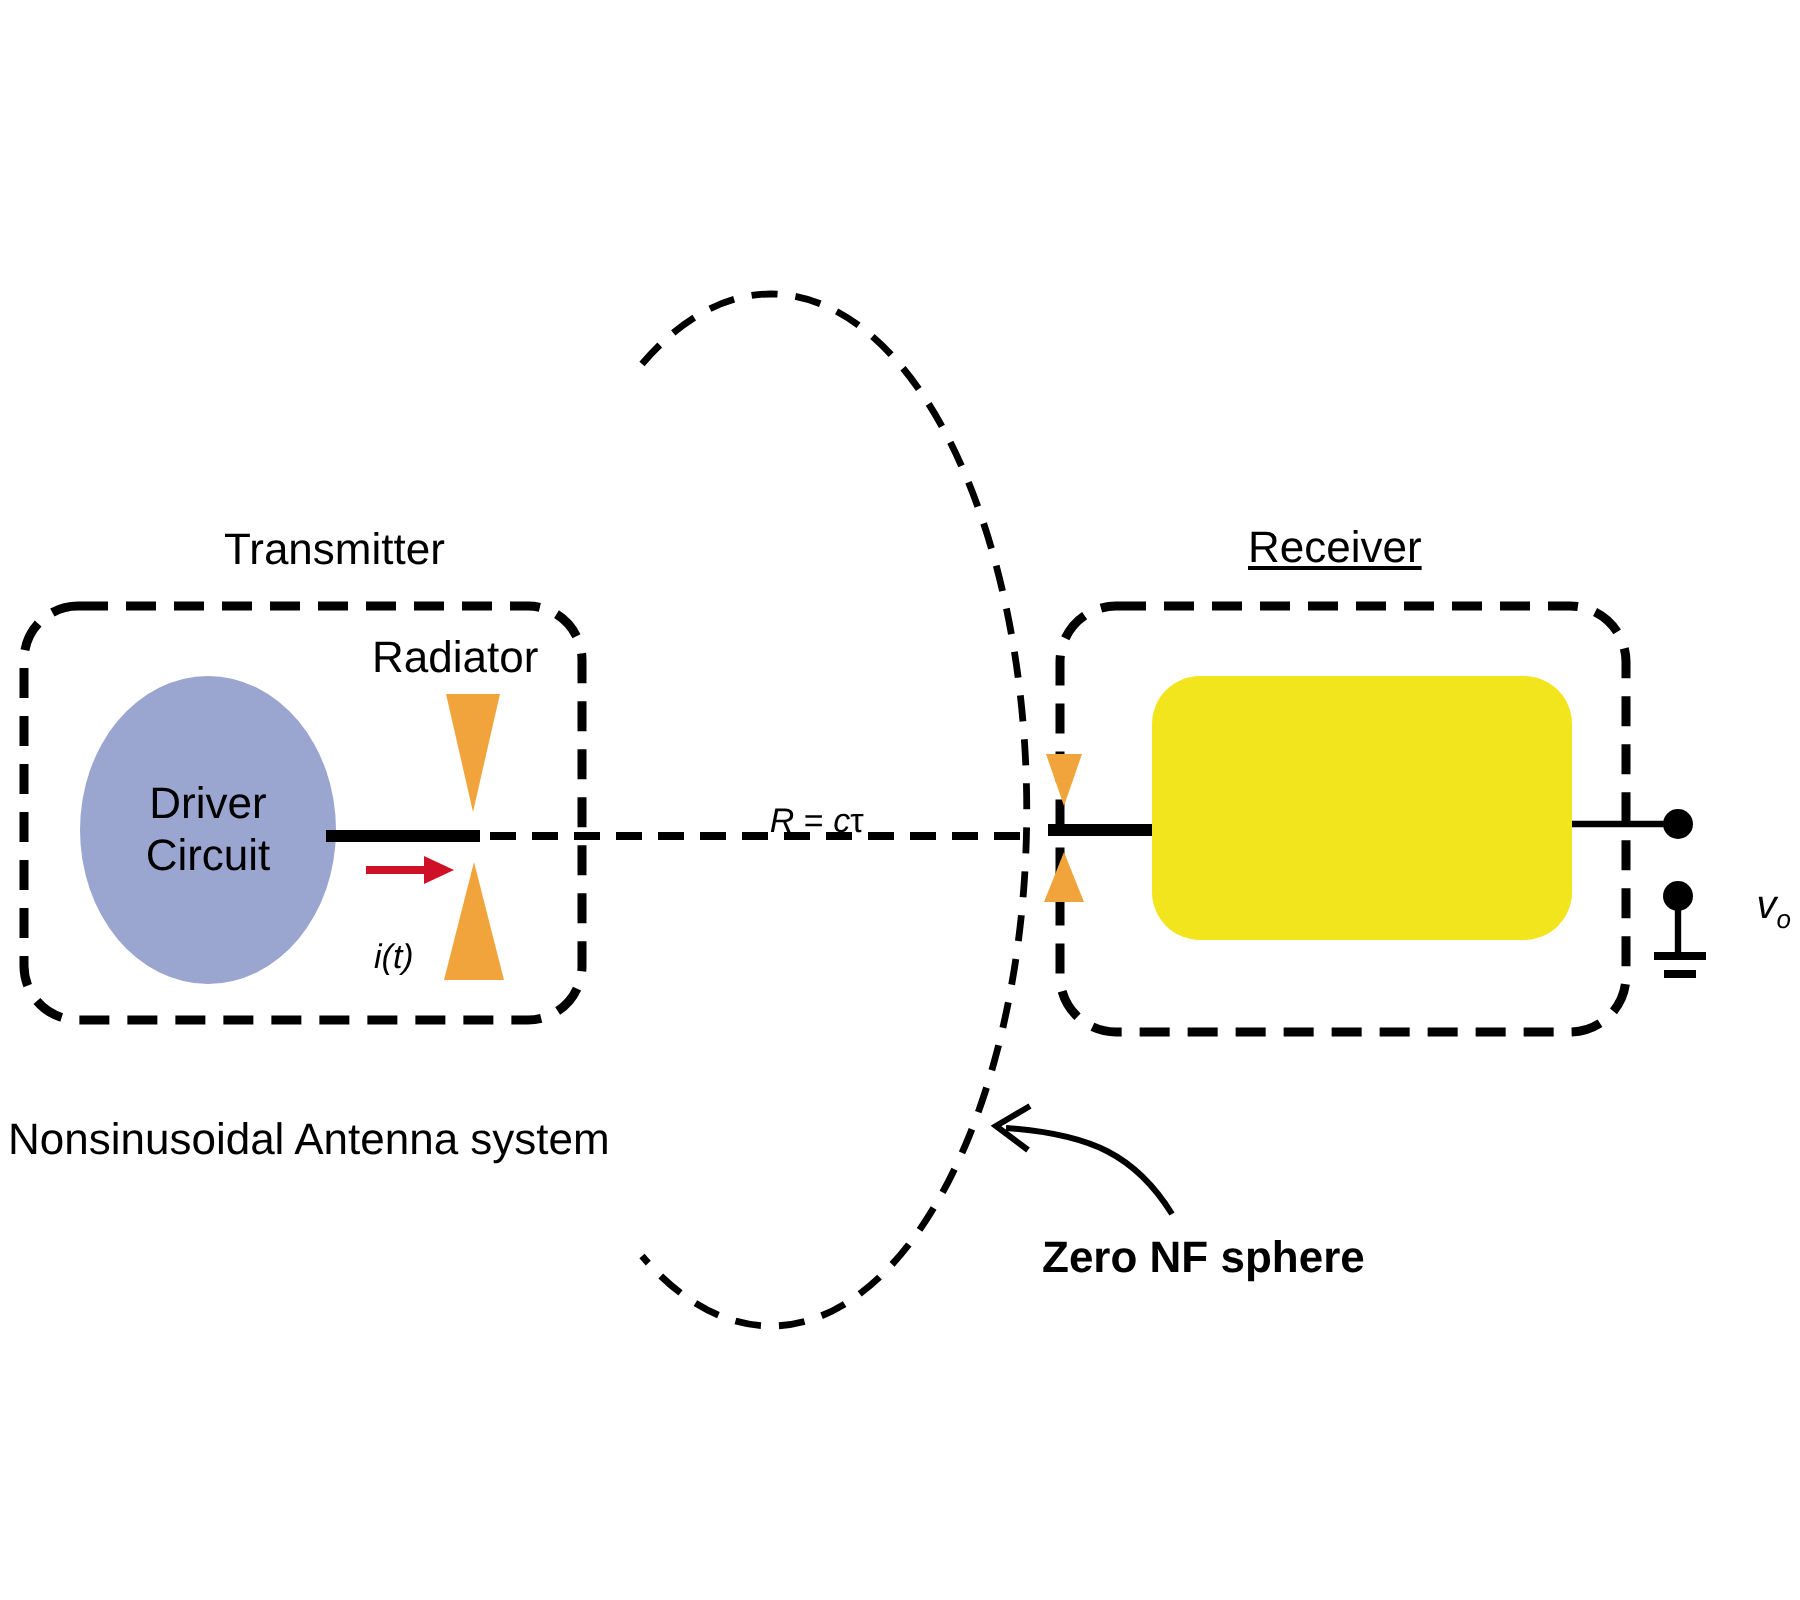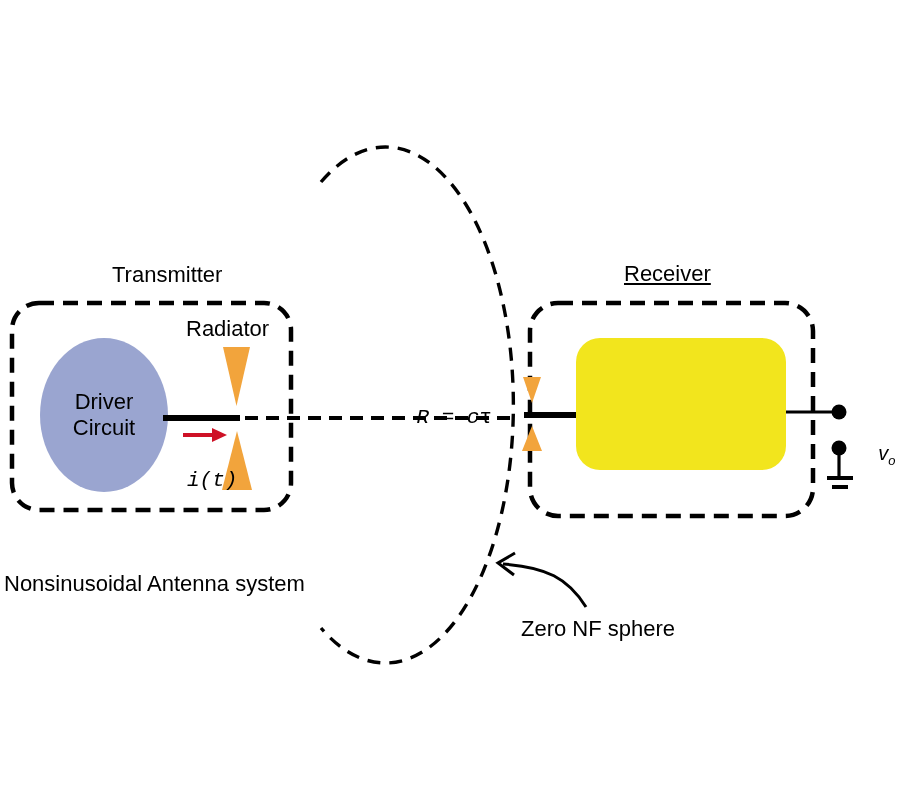--- a/index.html
+++ b/index.html
@@ -7,21 +7,21 @@
     position: relative;
     width: 900px; height: 800px;
     background: #ffffff;
     font-family: "Liberation Sans", sans-serif;
     color: #000;
     overflow: hidden;
   }
   #diagram-svg { position: absolute; left: 0; top: 0; }
   .lbl { position: absolute; white-space: pre; line-height: 1.18; }
   .f22 { font-size: 22px; }
-  .f21 { font-size: 21px; font-family: Liberation Mono, monospace; }
+  .f21 { font-size: 17px; }
   .it  { font-style: italic; }
   .center { text-align: center; white-space: pre-line; }
   .sub { font-size: 13px; font-style: italic; vertical-align: -5px; }
   .sp { display:inline-block; width:4px; }
   :root {
     --orange: #F2A43C;
     --blue: #9AA5D0;
     --yellow: #F2E51D;
     --red: #CE1126;
     --ink: #000000;
@@ -86,17 +86,17 @@
   <div class="lbl f22" style="left:624px; top:261px;text-decoration:underline;">Receiver</div>
 
   <div class="lbl f22 center" style="left:581px; top:381px; width:200px;">
     <br>
   </div>
 
   <div class="lbl" style="left:856px; top:418px; font-size:20px;">
     <span class="it">v</span><sub class="sub">o</sub><span class="sp"></span><span class="it">(t)</span>
   </div>
 
-  <div class="lbl f22" style="left:521px; top:616px;">Zero NF sphere</div>
+  <div class="lbl f22" style="left:521px; top:616px;font-weight:bold;">Zero NF sphere</div>
 
-  <div class="lbl f22" style="left:4px; top:571px;">Nonsinusoidal Antenna system</div>
+  <div class="lbl f22" style="left:4px; top:557px;">Nonsinusoidal Antenna system</div>
 
 </div>
 
 </body></html>

